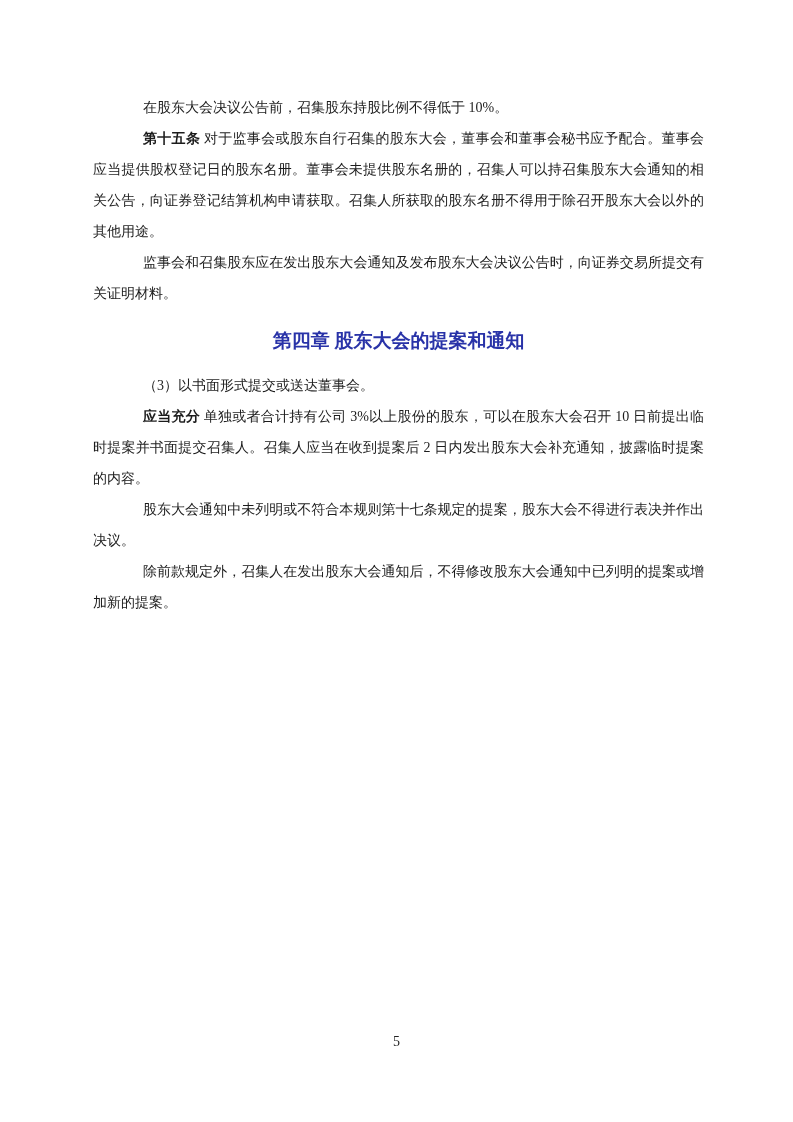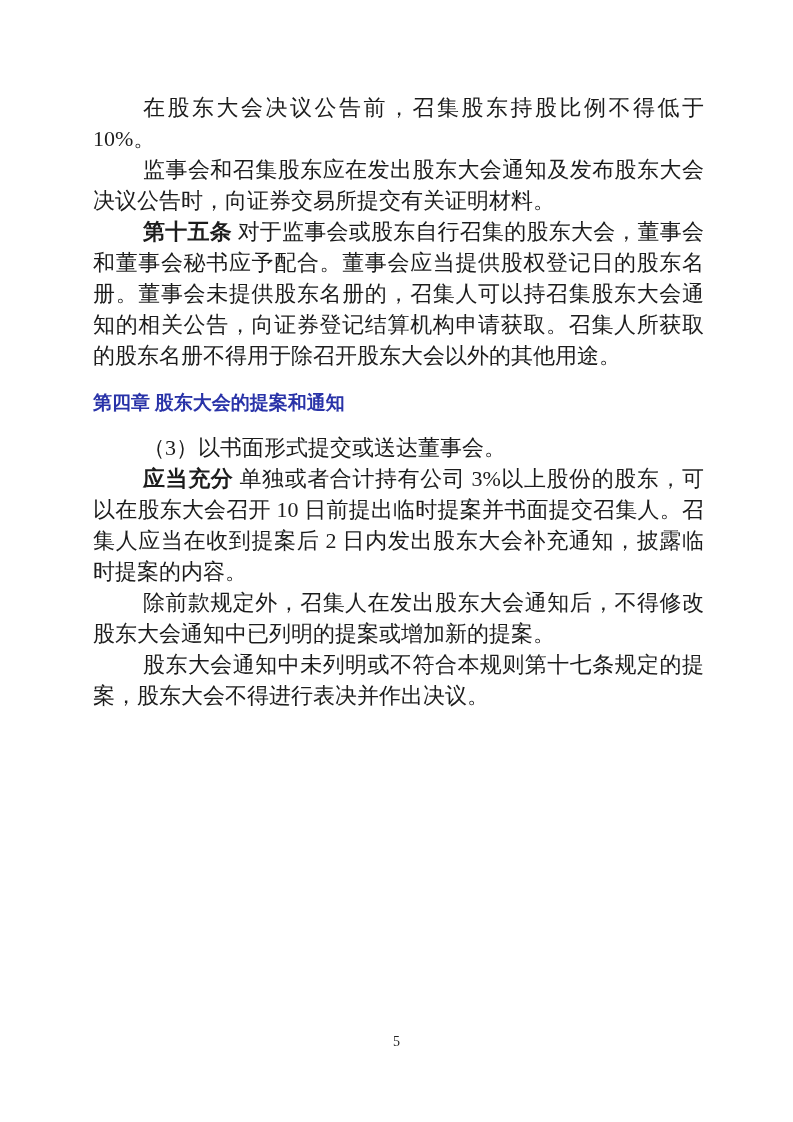--- a/index.html
+++ b/index.html
@@ -21,54 +21,55 @@
     background: #ffffff;
   }
   .content {
     position: absolute;
     left: 93px;
     top: 92px;
     width: 611px;
   }
   .body-para {
     margin: 0;
-    font-size: 22px;
+    font-size: 14px;
     line-height: 31px;
     text-align: justify;
     text-indent: 50px;
   }
   .article-lead {
     font-weight: bold;
   }
   .chapter-heading {
     margin: 16px 0 14px 0;
     font-size: 19px;
     line-height: 31px;
     font-weight: bold;
+    text-align: center;
     text-indent: 0;
     color: #2933A8;
   }
   .page-number {
     position: absolute;
     top: 1034px;
     left: 0;
     width: 100%;
     text-align: center;
     font-size: 14px;
     color: #222222;
   }
 </style>
 </head>
 <body>
 
 <div class="page">
   <div class="content" id="doc-body">
       <p class="body-para">在股东大会决议公告前，召集股东持股比例不得低于 10%。</p>
+      <p class="body-para"><b class="article-lead">第十五条</b> <span>对于监事会或股东自行召集的股东大会，董事会和董事会秘书应予配合。董事会应当提供股权登记日的股东名册。董事会未提供股东名册的，召集人可以持召集股东大会通知的相关公告，向证券登记结算机构申请获取。召集人所获取的股东名册不得用于除召开股东大会以外的其他用途。</span></p>
       <p class="body-para">监事会和召集股东应在发出股东大会通知及发布股东大会决议公告时，向证券交易所提交有关证明材料。</p>
-      <p class="body-para"><b class="article-lead">第十五条</b> <span>对于监事会或股东自行召集的股东大会，董事会和董事会秘书应予配合。董事会应当提供股权登记日的股东名册。董事会未提供股东名册的，召集人可以持召集股东大会通知的相关公告，向证券登记结算机构申请获取。召集人所获取的股东名册不得用于除召开股东大会以外的其他用途。</span></p>
       <h2 class="chapter-heading">第四章 股东大会的提案和通知</h2>
       <p class="body-para">（3）以书面形式提交或送达董事会。</p>
       <p class="body-para"><b class="article-lead">应当充分</b> <span>单独或者合计持有公司 3%以上股份的股东，可以在股东大会召开 10 日前提出临时提案并书面提交召集人。召集人应当在收到提案后 2 日内发出股东大会补充通知，披露临时提案的内容。</span></p>
+      <p class="body-para">股东大会通知中未列明或不符合本规则第十七条规定的提案，股东大会不得进行表决并作出决议。</p>
       <p class="body-para">除前款规定外，召集人在发出股东大会通知后，不得修改股东大会通知中已列明的提案或增加新的提案。</p>
-      <p class="body-para">股东大会通知中未列明或不符合本规则第十七条规定的提案，股东大会不得进行表决并作出决议。</p>
     </div>
   <div class="page-number">5</div>
 </div>
 
 </body></html>

